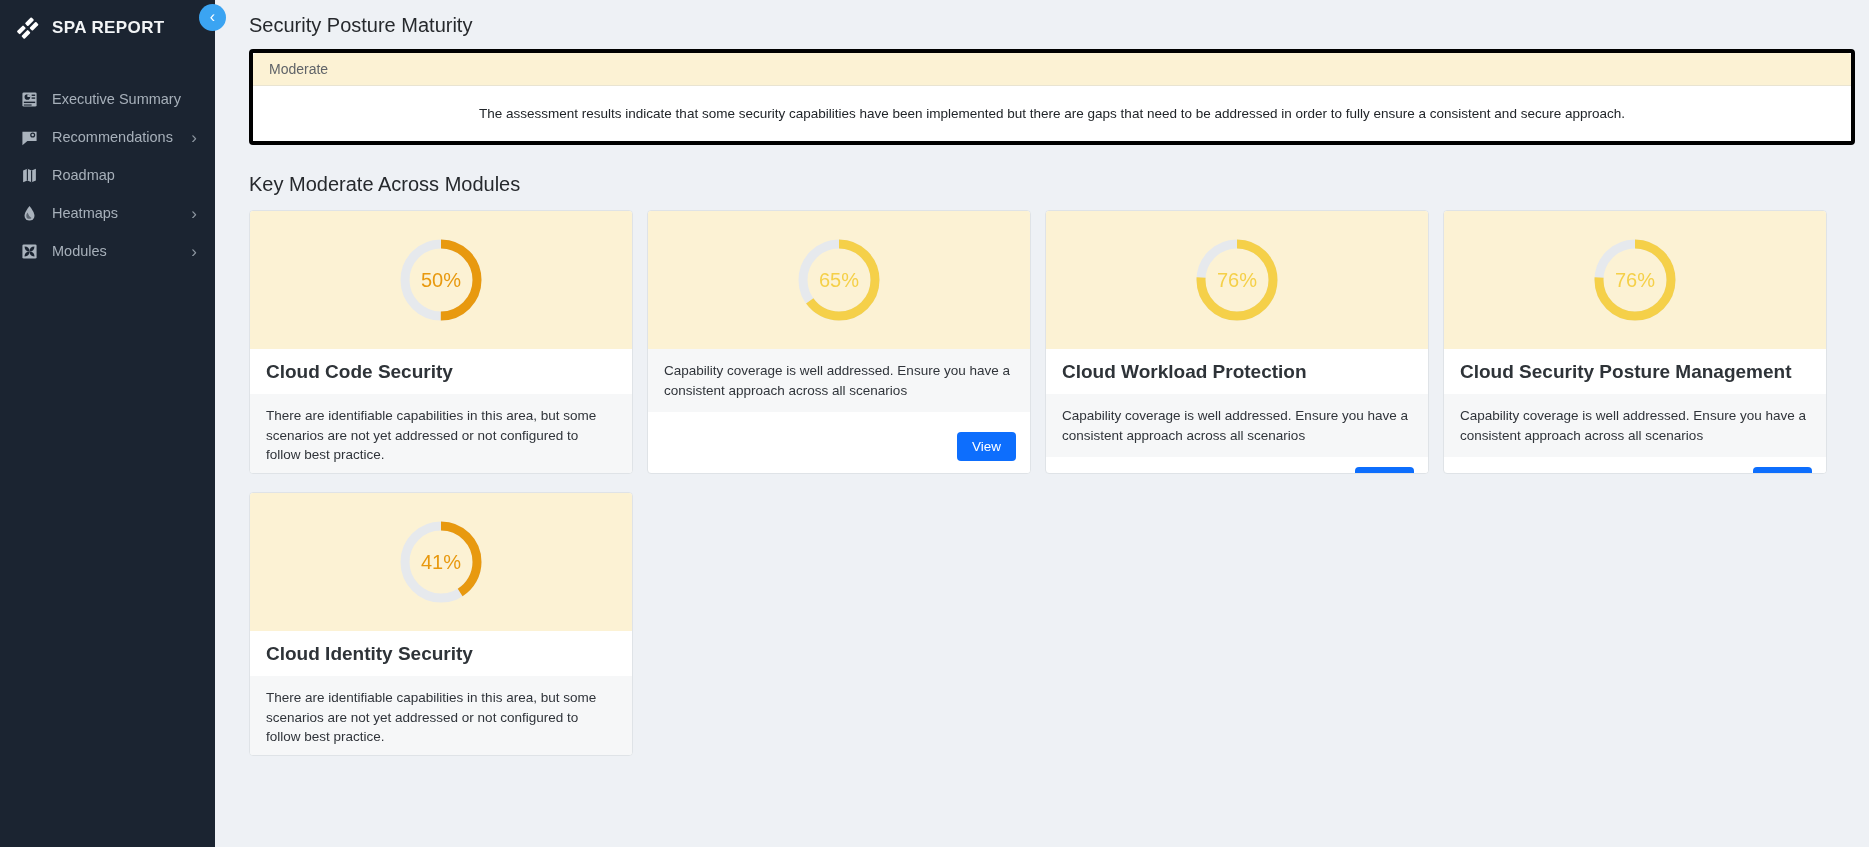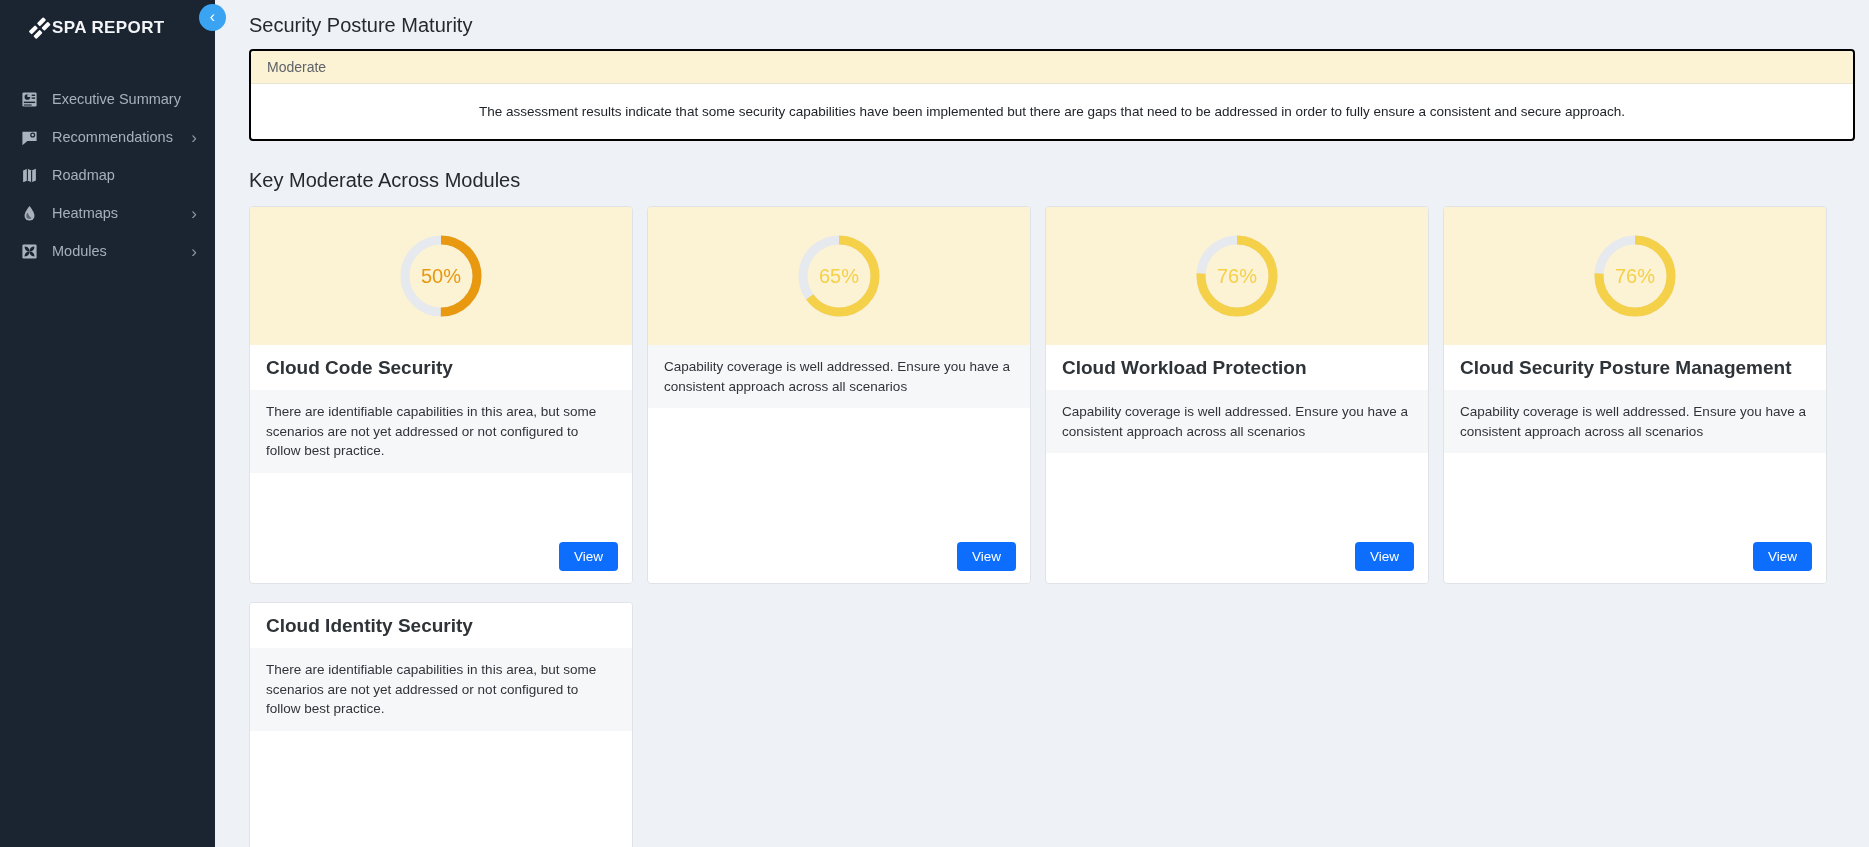--- a/index.html
+++ b/index.html
@@ -17,21 +17,22 @@
     min-width: 215px;
     height: 847px;
     background: #1b2431;
     color: #a7b0ba;
     position: relative;
     z-index: 2;
   }
   .logo-row {
     display: flex;
     align-items: center;
-    padding: 16px 18px 14px 28px;
+    gap: 12px;
+    padding: 16px 18px 14px 16px;
   }
   .logo-text {
     color: #f2f4f6;
     font-size: 17px;
     font-weight: bold;
     letter-spacing: 0.4px;
     white-space: nowrap;
   }
   .nav { margin-top: 26px; }
   .nav-item {
@@ -80,21 +81,21 @@
     overflow: hidden;
   }
   .section-title {
     font-size: 20px;
     font-weight: 400;
     color: #26292d;
   }
 
   .maturity-card {
     background: #ffffff;
-    border: 2px solid #000000;
+    border: 4px solid #000000;
     border-radius: 4px;
     margin-top: 12px;
   }
   .maturity-header {
     background: #fcf2d4;
     padding: 8px 16px;
     font-size: 14px;
     color: #5f6368;
     border-bottom: 1px solid #e9e4d2;
     border-radius: 4px 4px 0 0;
@@ -114,21 +115,21 @@
     display: grid;
     grid-template-columns: repeat(4, 384px);
     column-gap: 14px;
     row-gap: 18px;
   }
 
   .module-card {
     background: #ffffff;
     border: 1px solid #dfe3e7;
     border-radius: 4px;
-    height: 378px;
+    height: 264px;
     display: flex;
     flex-direction: column;
     overflow: hidden;
   }
   .card-chart {
     background: #fcf2d4;
     height: 138px;
     min-height: 138px;
     display: flex;
     align-items: center;
@@ -340,20 +341,29 @@
         </div>
       </div>
       <div class="card-title">Cloud Security Posture Management</div>
       <div class="card-desc">Capability coverage is well addressed. Ensure you have a consistent approach across all scenarios</div>
       <div class="card-footer">
         <button class="view-btn">View</button>
       </div>
     </div>
 
     <div class="module-card">
+      <div class="card-chart">
+        <div class="donut">
+          <svg width="86" height="86" viewBox="0 0 86 86">
+            <circle cx="43" cy="43" r="36" fill="none" stroke="#e6e9ed" stroke-width="9"></circle>
+            <circle class="donut-value" cx="43" cy="43" r="36" fill="none" stroke-width="9" transform="rotate(-90 43 43)" stroke="#e8990f" stroke-dasharray="92.7398151339707 226.1946710584651"></circle>
+          </svg>
+          <span class="donut-label" style="color: rgb(232, 153, 15);">41%</span>
+        </div>
+      </div>
       <div class="card-title">Cloud Identity Security</div>
       <div class="card-desc">There are identifiable capabilities in this area, but some scenarios are not yet addressed or not configured to follow best practice.</div>
       <div class="card-footer">
         <button class="view-btn">View</button>
       </div>
     </div>
 
   </div>
 </main>
 

